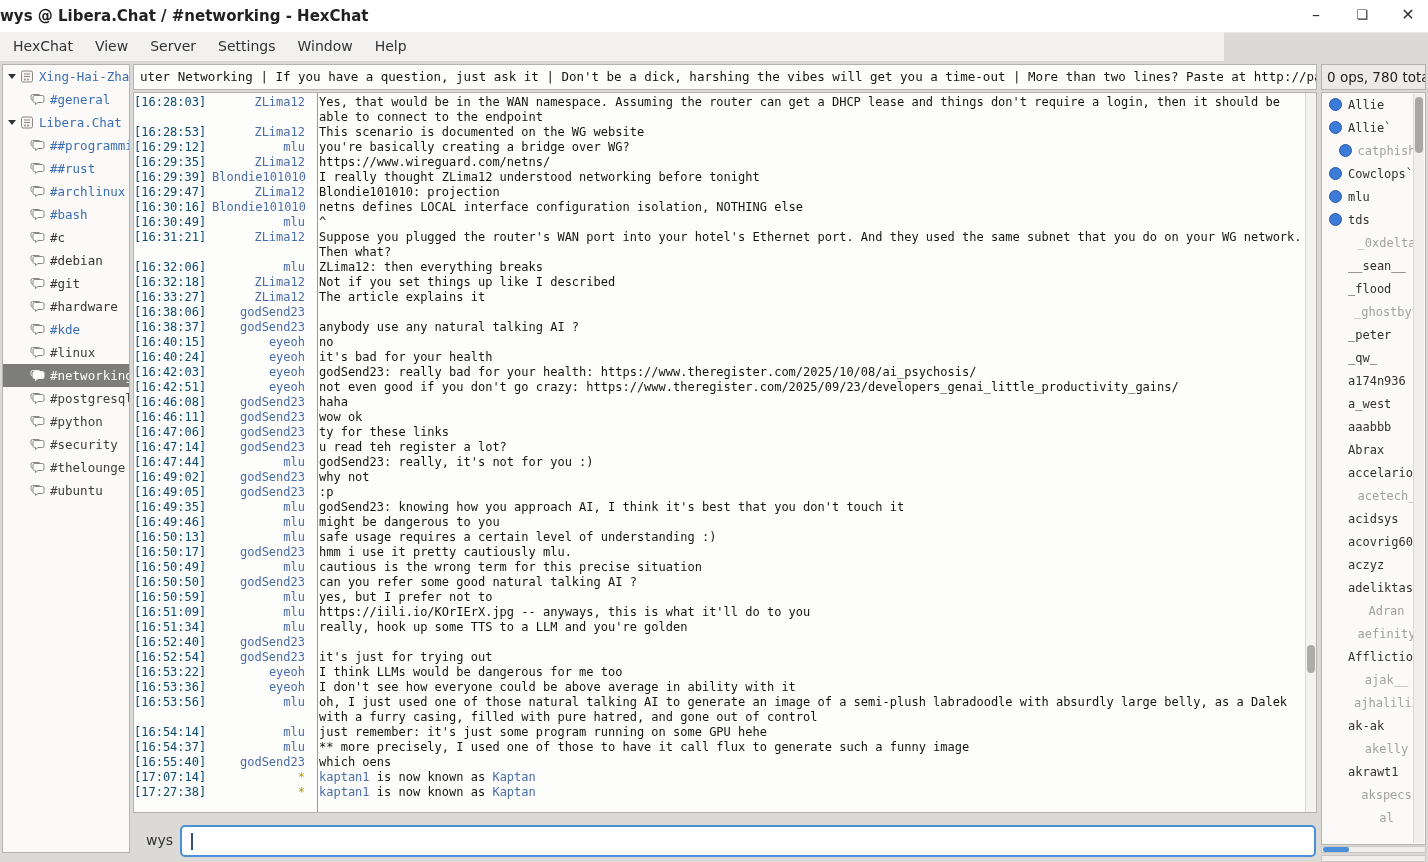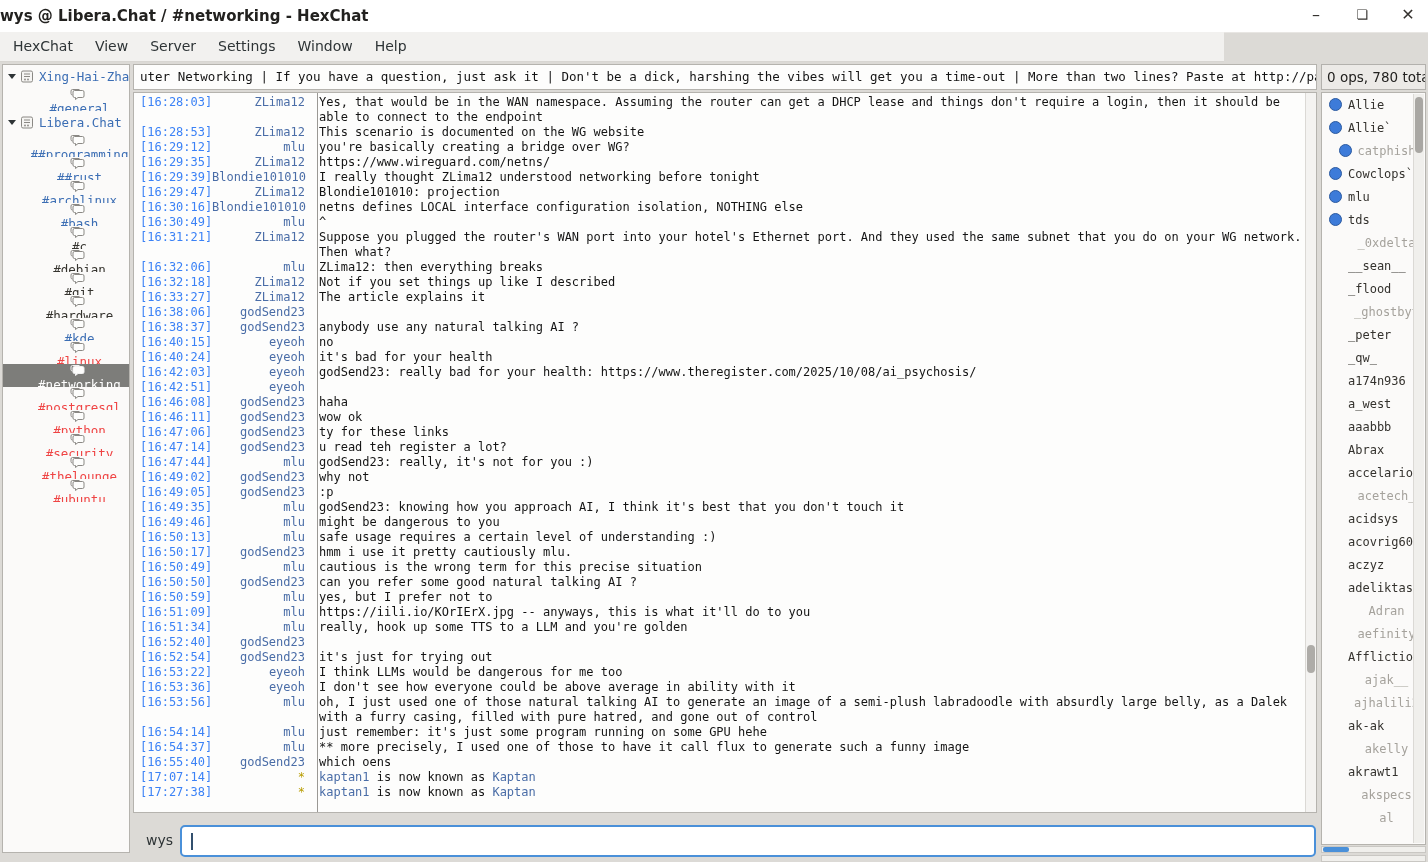--- a/index.html
+++ b/index.html
@@ -16,44 +16,44 @@
   
   #menubar{left:0;top:32px;width:1224px;height:30px;background:#f2f1ef;border-bottom:1px solid #d8d6d2;
            display:flex;align-items:center;padding-left:2px;box-sizing:border-box;}
   .menu-item{padding:0 11px;font-size:14px;color:#2e3436;line-height:29px;}
 
   
   #tree-pane{left:2px;top:64px;width:128px;height:789px;background:#fbfaf9;border:1px solid #b5b3ae;
              box-sizing:border-box;overflow:hidden;font-family:"DejaVu Sans Mono",monospace;font-size:12.5px;}
   .tree-row{height:23px;display:flex;align-items:center;white-space:nowrap;overflow:hidden;color:#36342f;}
   .tree-row.network{padding-left:3px;}
-  .tree-row.channel{padding-left:27px;flex-direction:column;}
+  .tree-row.channel{padding-left:27px;}
   .tree-row .expander{width:0;height:0;border-left:4px solid transparent;border-right:4px solid transparent;
              border-top:5px solid #2e3436;margin:0 4px 0 2px;flex:none;}
   .tree-icon{flex:none;margin-right:5px;display:flex;align-items:center;color:#8a8884;}
   .tree-label{overflow:hidden;white-space:nowrap;}
   .st-blue .tree-label{color:#3c6eb4;}
-  .st-red  .tree-label{color:#ef4444;text-decoration:underline;}
+  .st-red  .tree-label{color:#404040;}
   .st-dark .tree-label{color:#36342f;}
   .tree-row.selected{background:#7d7d7a;}
   .tree-row.selected .tree-label{color:#ffffff;}
   .tree-row.selected .tree-icon{color:#f2f2f2;}
 
   
   #topic-bar{left:133px;top:64px;width:1184px;height:26px;background:#fdfdfc;border:1px solid #b5b3ae;
              box-sizing:border-box;line-height:24px;padding:0 6px;font-family:"DejaVu Sans Mono",monospace;
              font-size:12.5px;color:#141414;white-space:nowrap;overflow:hidden;}
 
   
   #chat-box{left:133px;top:92px;width:1184px;height:721px;background:#fdfdfc;border:1px solid #b5b3ae;
             box-sizing:border-box;overflow:hidden;font-family:"DejaVu Sans Mono",monospace;font-size:12px;}
   #chat-lines{position:absolute;left:0;top:2px;width:1168px;}
   #chat-sep{left:184px;top:0;width:1px;height:719px;background:#9a9894;}
   .chat-row{display:flex;line-height:15px;}
-  .chat-time{flex:none;width:78px;padding-left:6px;color:#3b82f6;box-sizing:border-box;}
+  .chat-time{flex:none;width:78px;color:#0c4a6e;box-sizing:border-box;}
   .chat-nick{flex:none;width:100px;text-align:right;padding-right:7px;color:#4a6da7;box-sizing:border-box;}
   .chat-nick.star{color:#b89c00;}
   .chat-msg{flex:1;padding-left:7px;color:#141414;word-break:break-word;}
   .chat-msg .nickref{color:#4a6da7;}
   #chat-scroll{left:1305px;top:93px;width:10px;height:719px;background:#f4f3f1;border-left:1px solid #dbd9d5;}
   #chat-thumb{position:absolute;left:1px;top:552px;width:8px;height:28px;background:#aeaca8;border-radius:4px;}
 
   
   #nick-label{left:146px;top:832px;font-size:14px;color:#2e3436;}
   #input-box{left:180px;top:825px;width:1136px;height:32px;background:#ffffff;border:2px solid #4a90d9;
@@ -361,20 +361,21 @@
         <span class="chat-msg">it's bad for your health</span>
       </div>
       <div class="chat-row">
         <span class="chat-time">[16:42:03]</span>
         <span class="chat-nick">eyeoh</span>
         <span class="chat-msg">godSend23: really bad for your health: https://www.theregister.com/2025/10/08/ai_psychosis/</span>
       </div>
       <div class="chat-row">
         <span class="chat-time">[16:42:51]</span>
         <span class="chat-nick">eyeoh</span>
+        <span class="chat-msg">not even good if you don't go crazy: https://www.theregister.com/2025/09/23/developers_genai_little_productivity_gains/</span>
       </div>
       <div class="chat-row">
         <span class="chat-time">[16:46:08]</span>
         <span class="chat-nick">godSend23</span>
         <span class="chat-msg">haha</span>
       </div>
       <div class="chat-row">
         <span class="chat-time">[16:46:11]</span>
         <span class="chat-nick">godSend23</span>
         <span class="chat-msg">wow ok</span>

